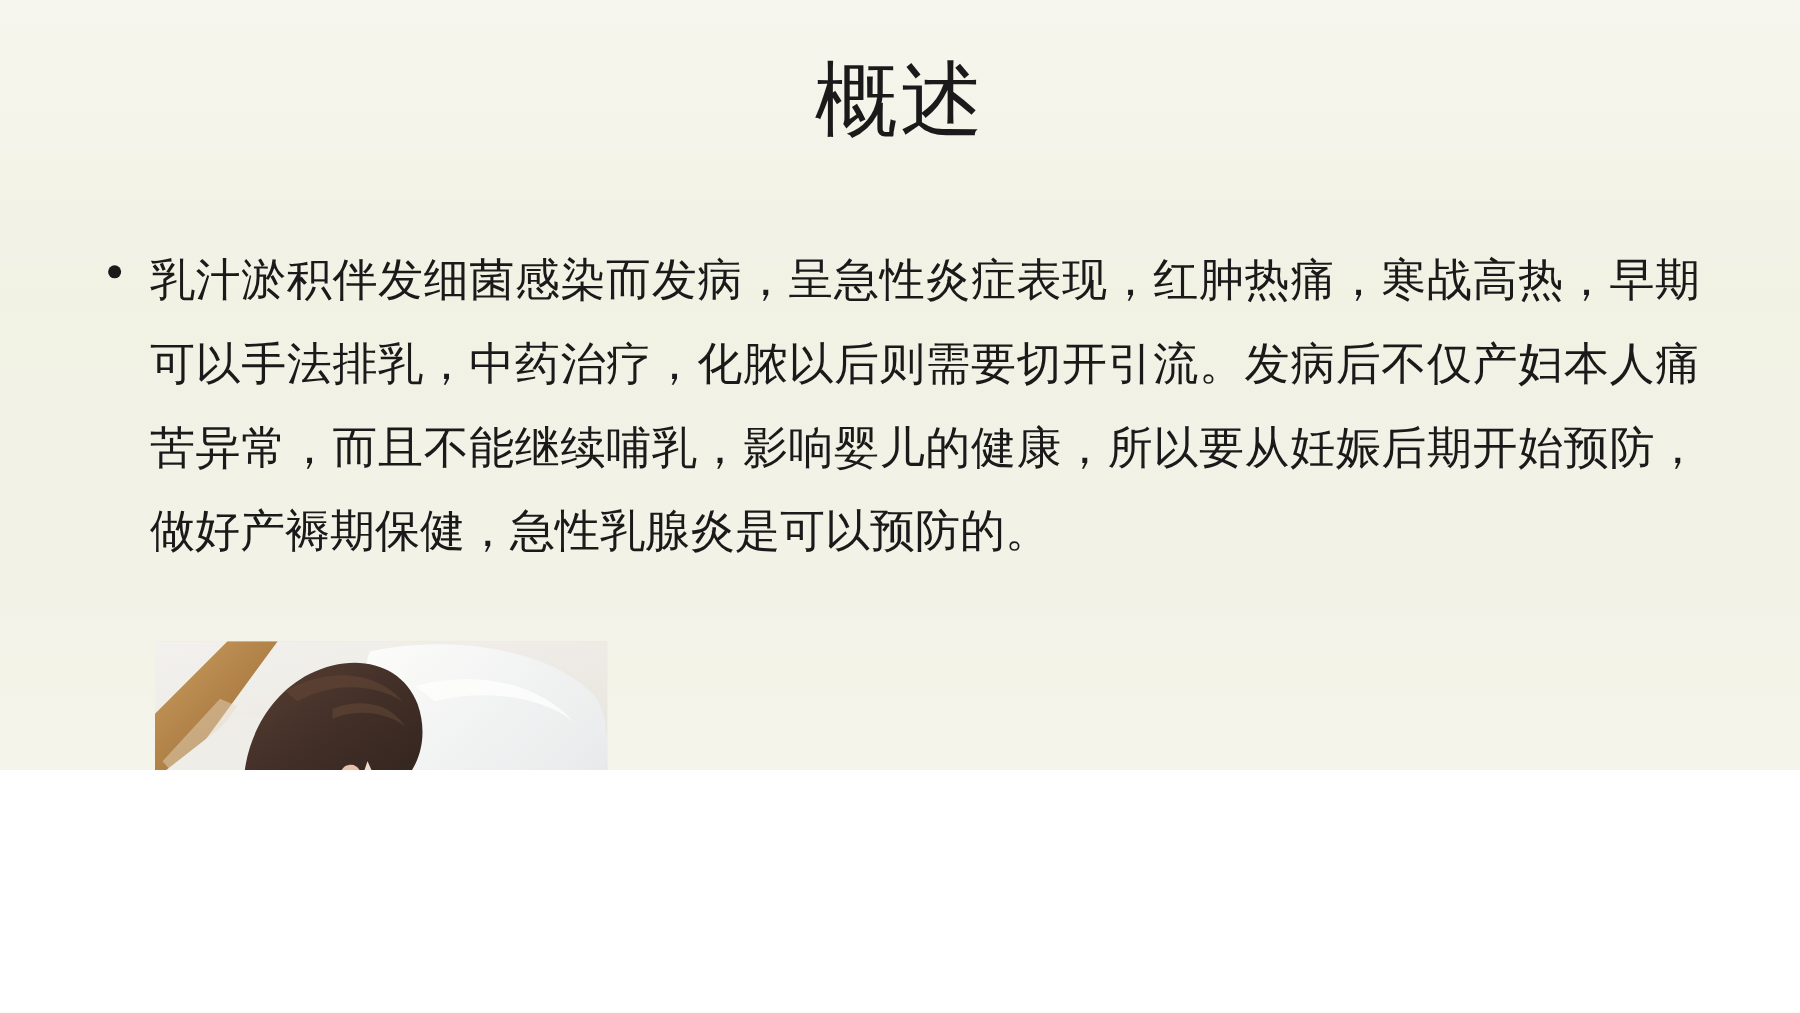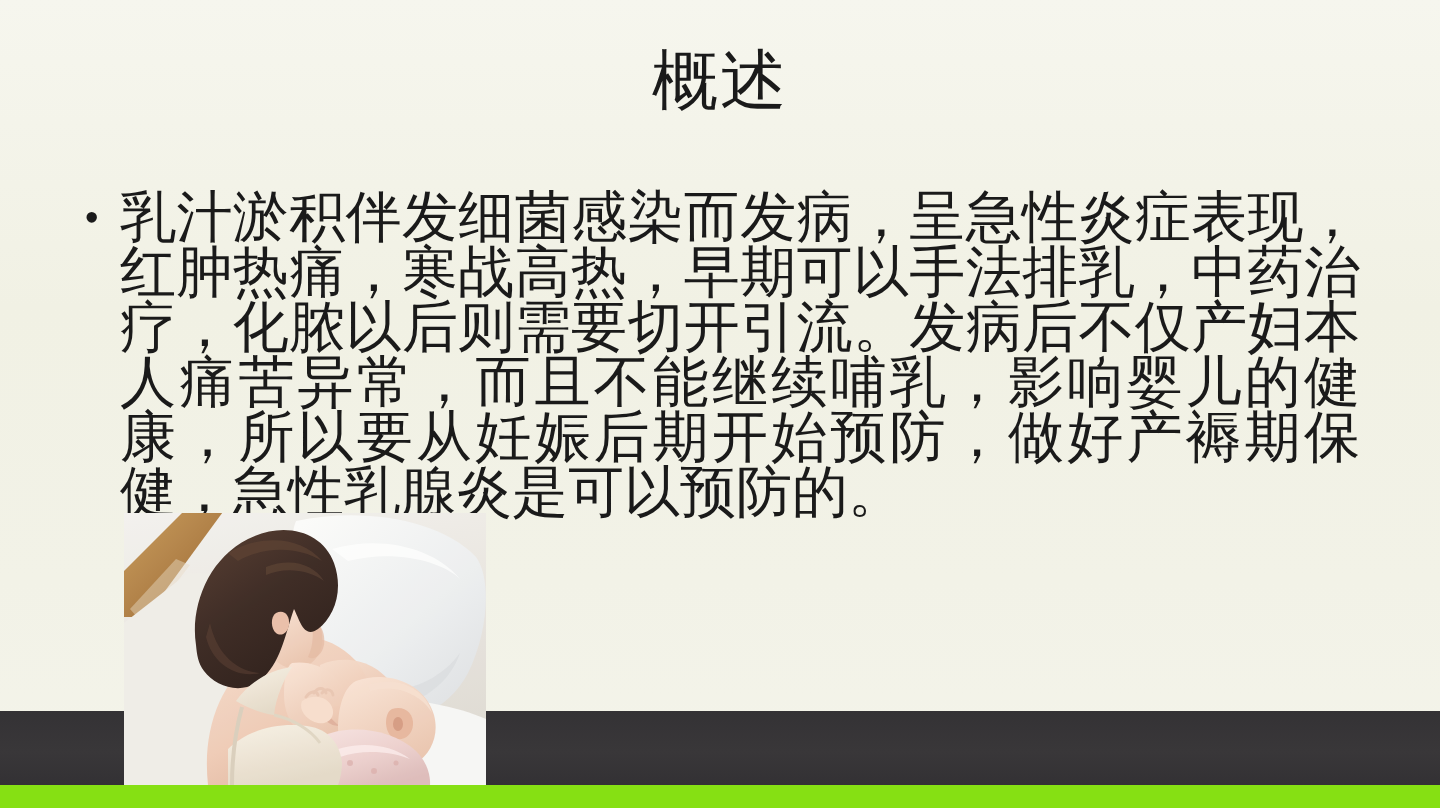--- a/index.html
+++ b/index.html
@@ -8,21 +8,21 @@
     padding: 0;
     background: #ffffff;
   }
   body {
     font-family: "Liberation Serif", "DejaVu Serif", serif;
   }
 
   #slide {
     position: relative;
     width: 1440px;
-    height: 808px;
+    height: 616px;
     overflow: hidden;
     background: #f2f2e7;
     background-image: linear-gradient(to bottom, #f6f6ee 0%, #f1f1e4 38%, #f2f2e7 72%, #f4f4ea 100%);
   }
 
   
   .slide-title {
     position: absolute;
     left: 0;
     right: 0;
@@ -54,27 +54,27 @@
     font-size: 44px;
     line-height: 56px;
     color: #1a1a1a;
     text-align: left;
     padding-left: 6px;
     box-sizing: border-box;
     user-select: none;
   }
   .bullet-text {
     flex: 1 1 auto;
-    font-size: 56px;
-    line-height: 55px;
+    font-size: 36px;
+    line-height: 67px;
     color: #1a1a1a;
     text-align: justify;
     text-align-last: left;
     letter-spacing: 0px;
-    font-family: Liberation Serif, serif;
+    font-family: Liberation Sans, sans-serif;
   }
 
   
   .photo-frame {
     position: absolute;
     left: 124px;
     top: 513px;
     width: 362px;
     height: 272px;
     overflow: hidden;

